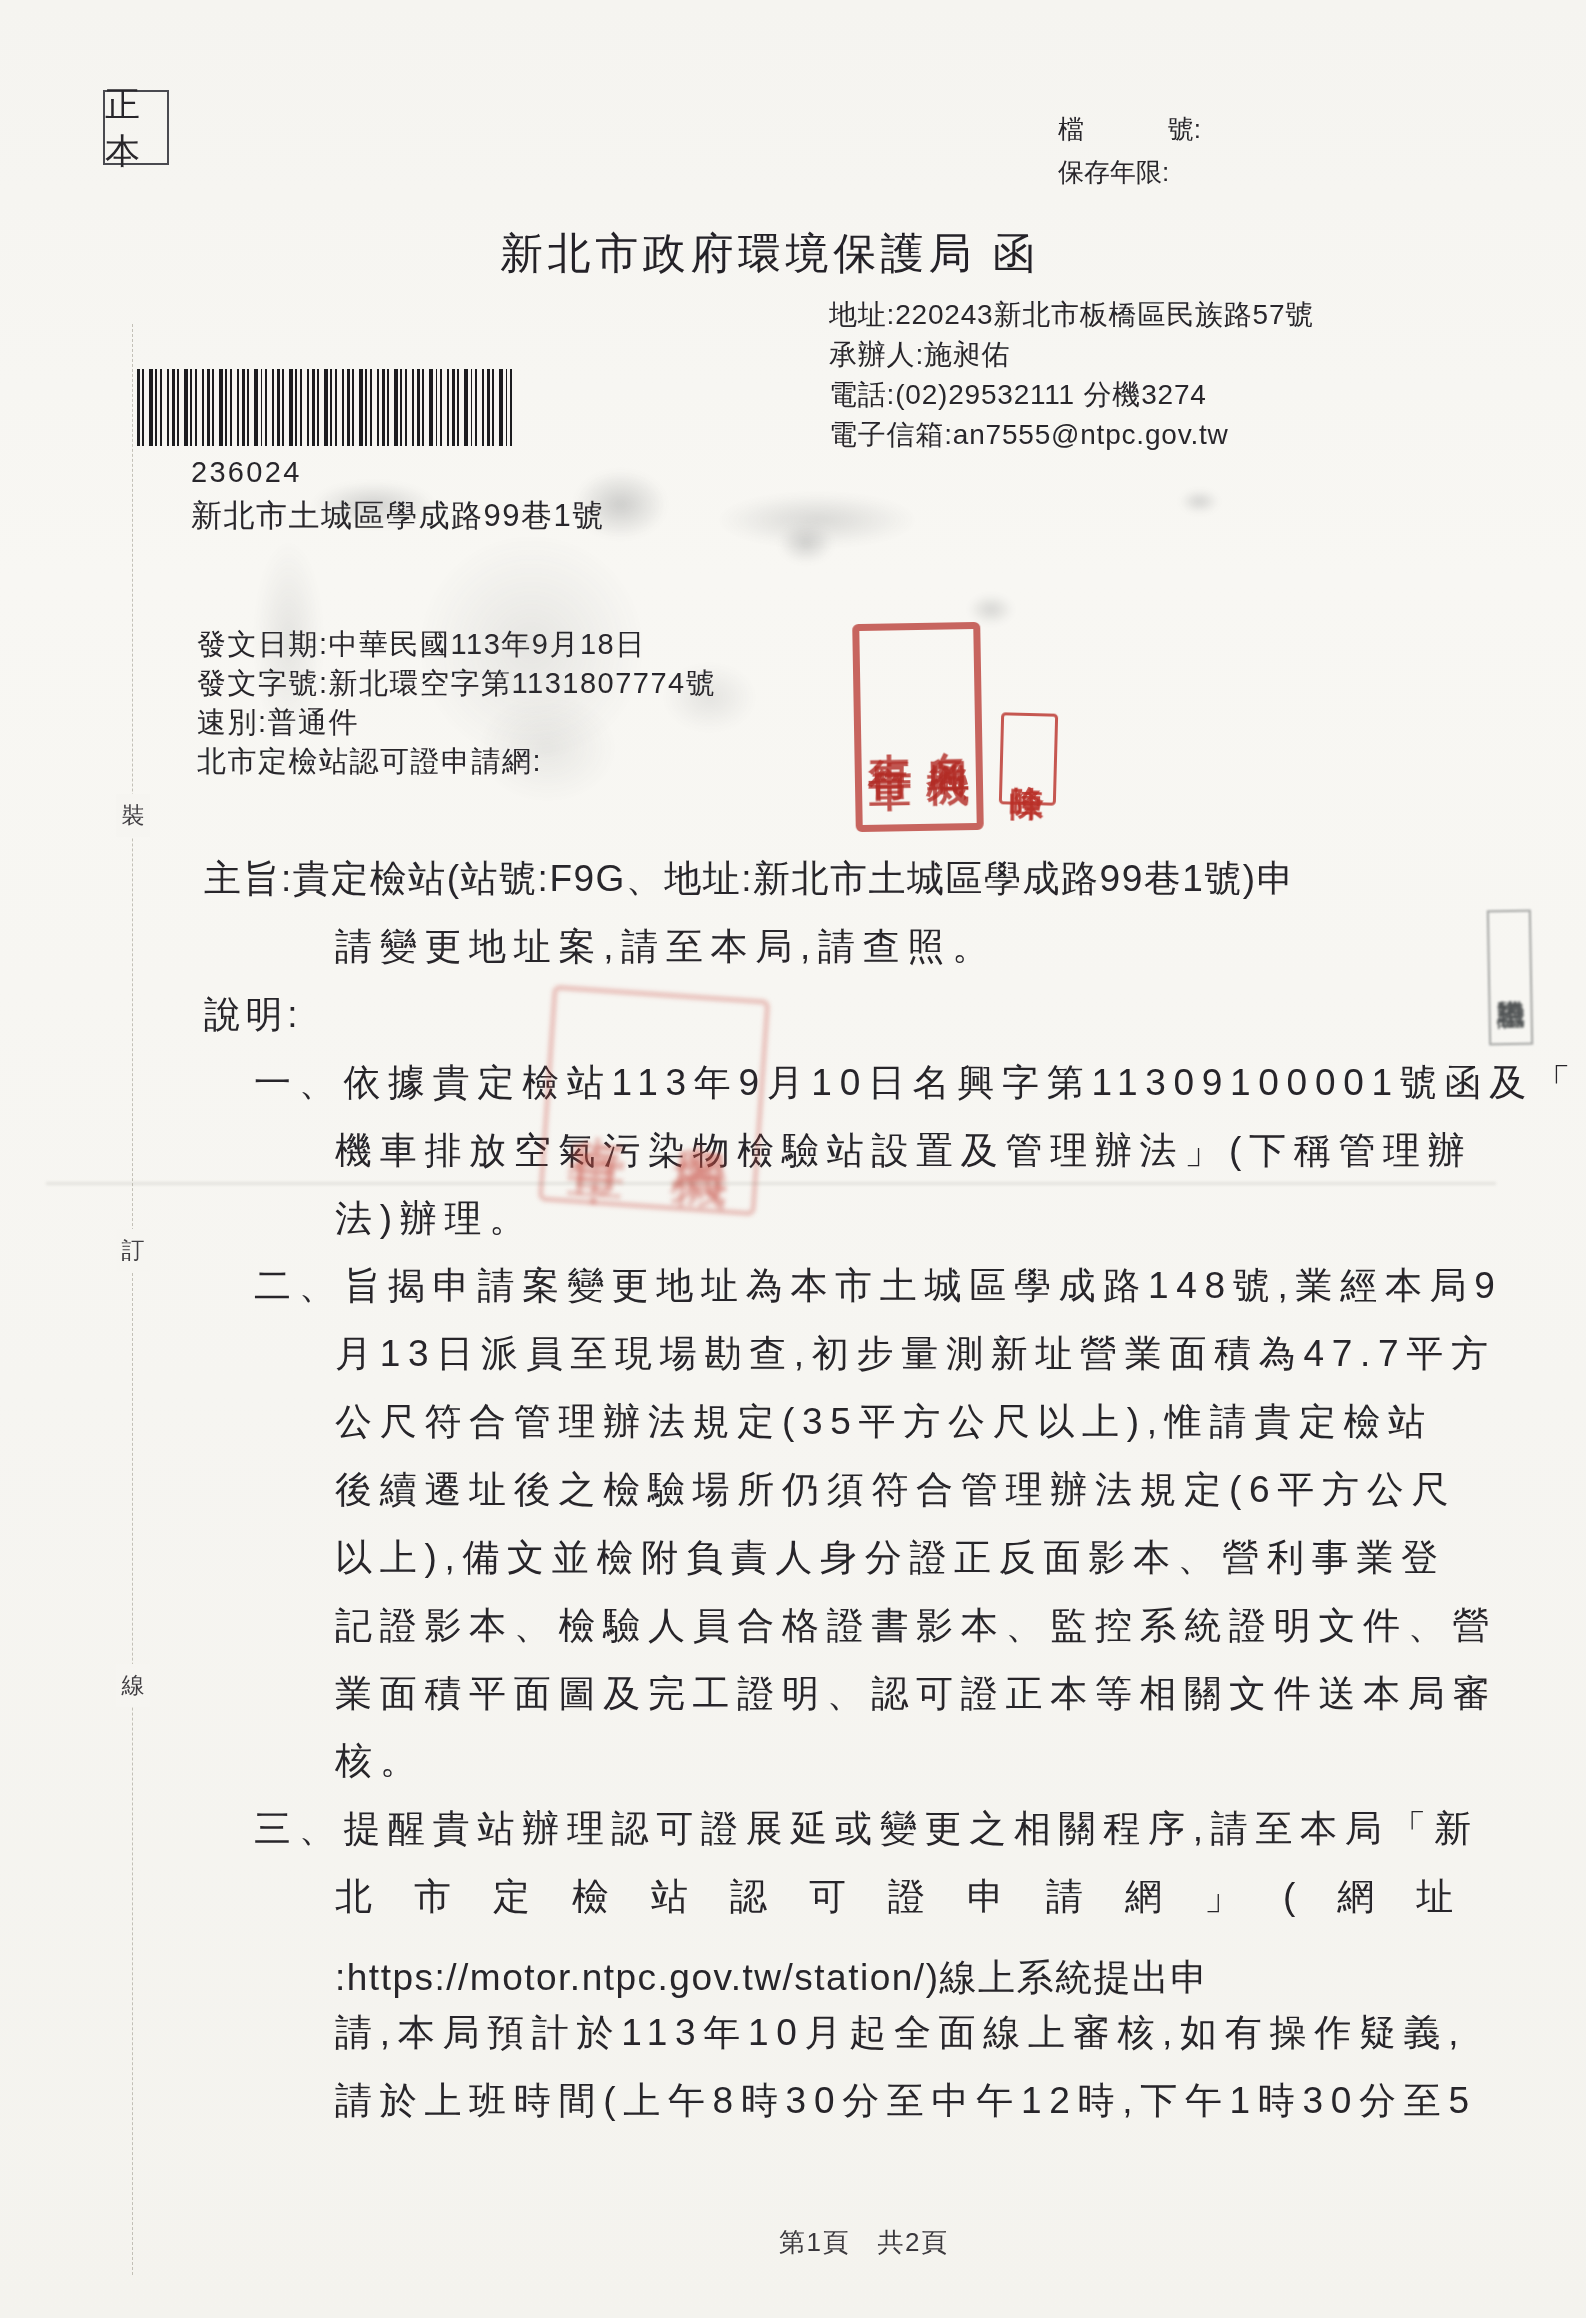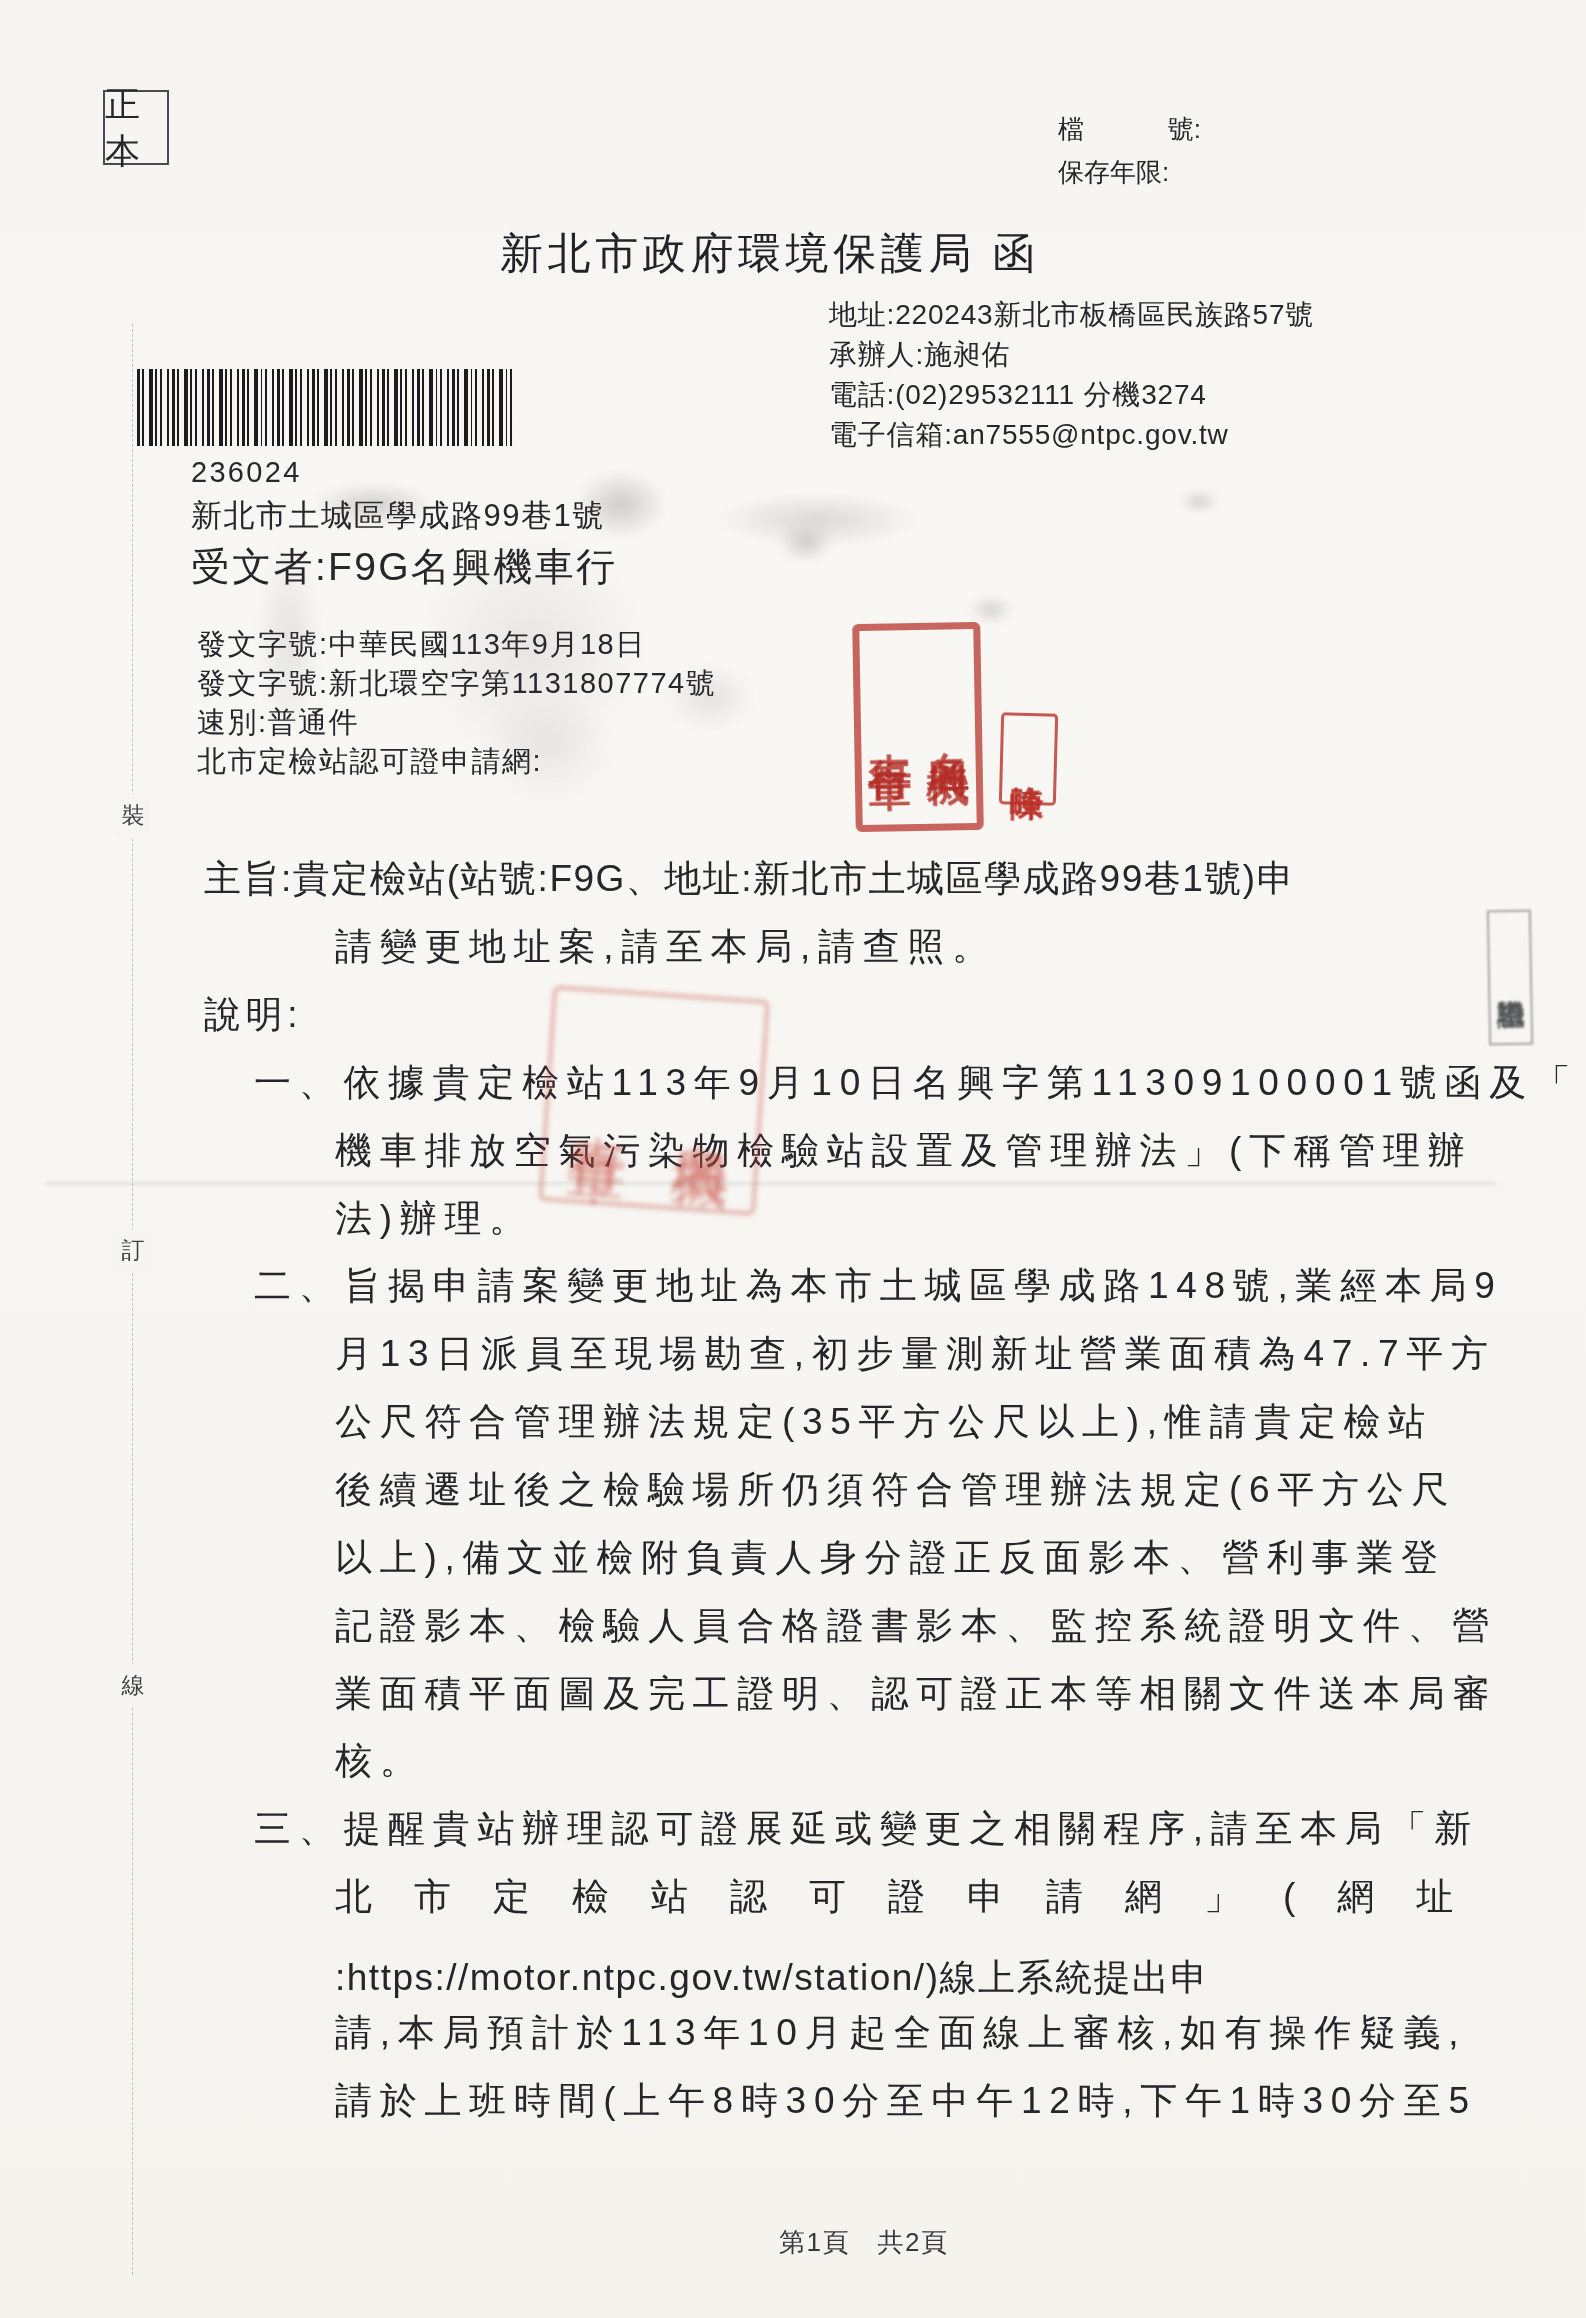--- a/index.html
+++ b/index.html
@@ -111,24 +111,23 @@
   <div class="abs contact">
     <div class="nw">地址:220243新北市板橋區民族路57號</div>
     <div class="nw">承辦人:施昶佑</div>
     <div class="nw">電話:(02)29532111 分機3274</div>
     <div class="nw">電子信箱:an7555@ntpc.gov.tw</div>
   </div>
 
   <div class="abs barcode"></div>
   <div class="abs zip nw">236024</div>
   <div class="abs raddr nw">新北市土城區學成路99巷1號</div>
-  <div class="abs rname nw">受文者:F9G名興機車行</div>
 
   <div class="abs meta">
-    <div class="nw">發文字號:中華民國113年9月18日</div>
+    <div class="nw">發文日期:中華民國113年9月18日</div>
     <div class="nw">發文字號:新北環空字第1131807774號</div>
     <div class="nw">速別:普通件</div>
     <div class="nw">北市定檢站認可證申請網:</div>
   </div>
 
   <div class="abs subj1 nw">主旨:貴定檢站(站號:F9G、地址:新北市土城區學成路99巷1號)申</div>
   <div class="abs subj2 nw">請變更地址案,請至本局,請查照。</div>
   <div class="abs explain nw">說明:</div>
 
   <div id="body-lines">

